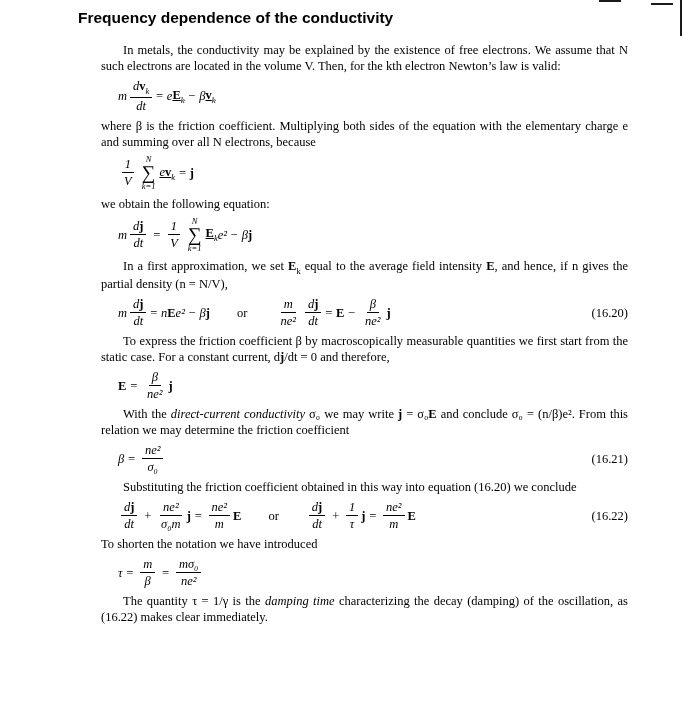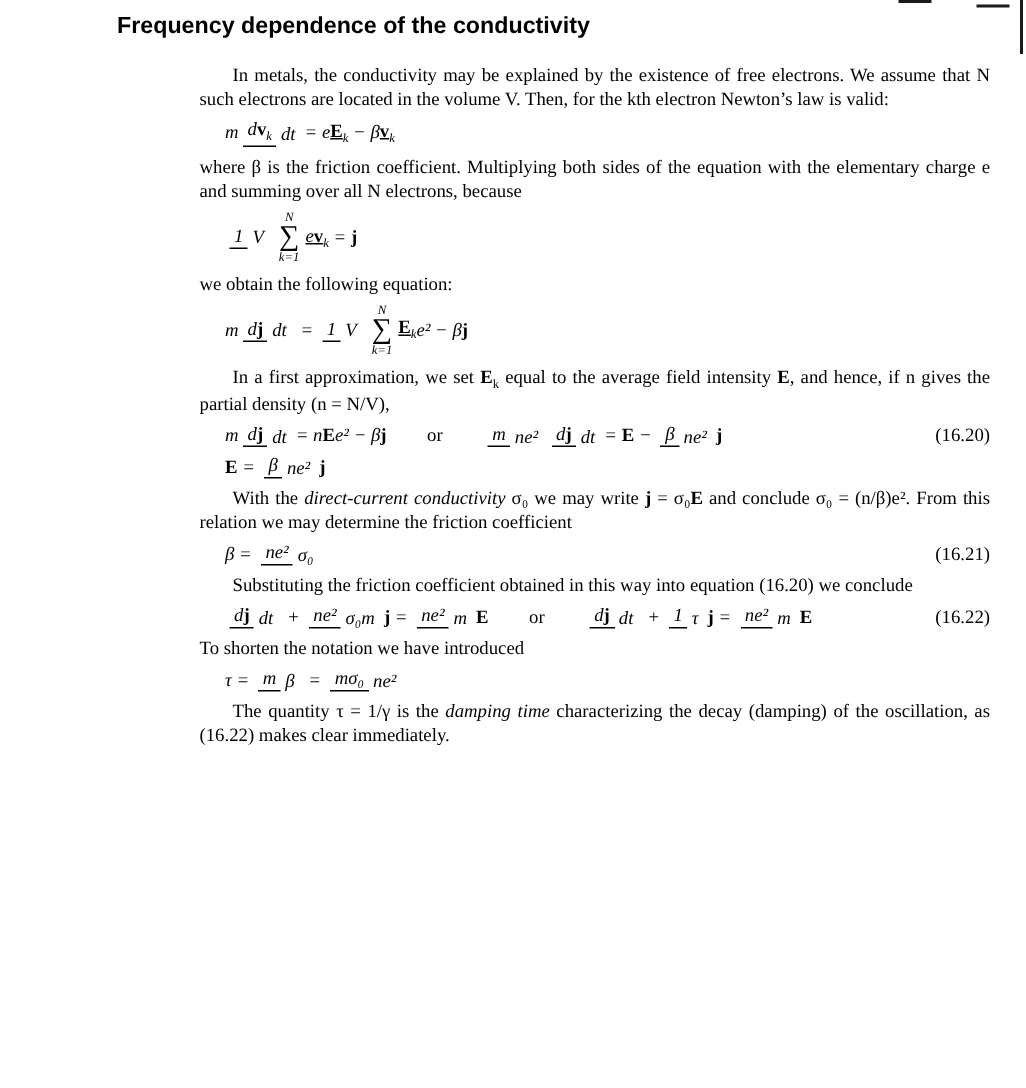--- a/index.html
+++ b/index.html
@@ -11,37 +11,37 @@
     font-family:"Liberation Serif","DejaVu Serif",serif;
     font-size:12.5px; line-height:1.28;
     overflow:hidden;
     padding:8px 24px 4px 78px;
   }
   .title {
     font-family:"Liberation Sans","DejaVu Sans",sans-serif;
     font-weight:bold; font-size:15.5px;
     margin-bottom:14px;
   }
-  .body { margin-left:55px; width:527px; }
+  .body { margin-left:23px; width:527px; }
   .body p { text-align:justify; }
   p.indent { text-indent:22px; }
   .b { font-weight:bold; }
   .it { font-style:italic; }
   sub { font-size:8.5px; }
   
   .eqrow {
     display:flex; align-items:center;
     margin:5px 0 5px 17px;
     font-style:italic;
   }
   .eqrow > * { white-space:pre; }
   .mi { font-style:italic; }
   .mv { font-style:normal; font-weight:bold; }
   .grp { display:inline-block;text-decoration:underline; }
-  .frac { display:inline-flex; flex-direction:row; align-items:center; margin:0 3px; }
+  .frac { display:inline-flex; flex-direction:column; align-items:center; margin:0 3px; }
   .frac .num { display:block; padding:0 3px 1px; border-bottom:1px solid #000; text-align:center; line-height:1.12; }
   .frac .den { display:block; padding:1px 3px 0; text-align:center; line-height:1.12; }
   .sum { display:inline-flex; flex-direction:column; align-items:center; margin:0 4px; line-height:1; }
   .sum .lim { font-size:8.5px; font-style:italic; line-height:1.05; }
   .sum .sigma { font-size:19px; font-style:normal; line-height:0.95; }
   .or { font-style:normal; margin:0 27px; }
   .eqtag { margin-left:auto; font-style:normal; font-weight:normal; }
   
   .mark { position:absolute; background:#1a1a1a; }
 </style>
@@ -105,20 +105,21 @@
         <span class="frac"><span class="num mi">m</span><span class="den mi">ne²</span></span>
         <span class="frac"><span class="num"><span class="mi">d</span><span class="mv">j</span></span><span class="den mi">dt</span></span>
         <span class="mi">= </span>
         <span class="mv">E</span>
         <span class="mi"> − </span>
         <span class="frac"><span class="num mi">β</span><span class="den mi">ne²</span></span>
         <span class="mv">j</span>
         <span class="eqtag">(16.20)</span>
       </div>
 
+    <p class="indent"><span>To express the friction coefficient β by macroscopically measurable quantities we first start from the static case. For a constant current, d</span><span class="b">j</span><span>/dt = 0 and therefore,</span></p>
 
     <div class="eqrow">
         <span class="mv">E</span>
         <span class="mi"> = </span>
         <span class="frac"><span class="num mi">β</span><span class="den mi">ne²</span></span>
         <span class="mv">j</span>
       </div>
 
     <p class="indent"><span>With the </span><span class="it">direct-current conductivity</span><span> σ₀ we may write </span><span class="b">j</span><span> = σ₀</span><span class="b">E</span><span> and conclude σ₀ = (n/β)e². From this relation we may determine the friction coefficient</span></p>
 

